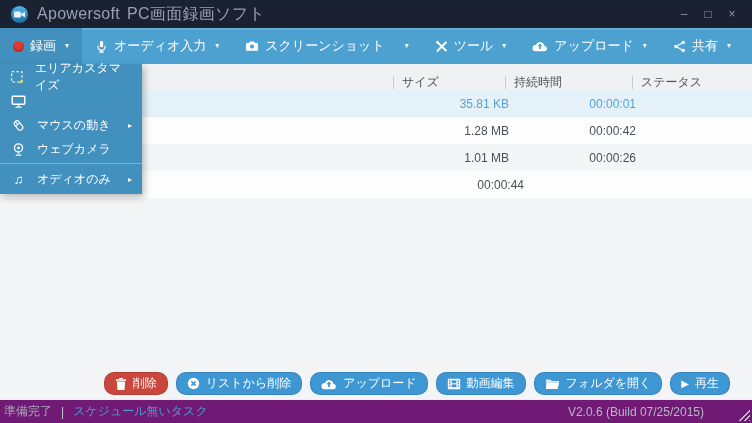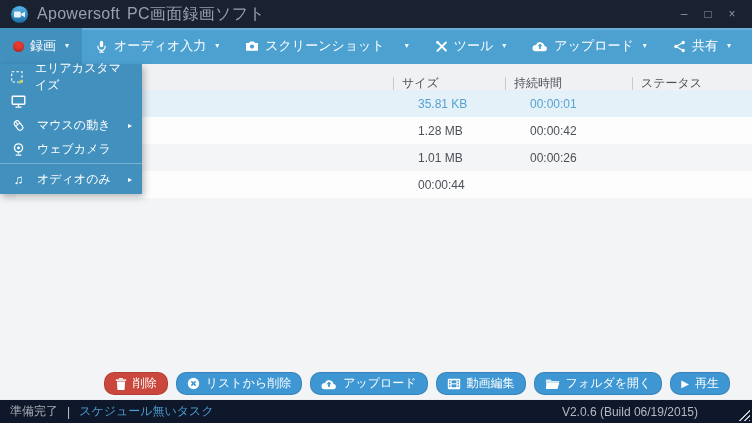--- a/index.html
+++ b/index.html
@@ -30,28 +30,28 @@
   .dropdown{position:absolute;top:64px;left:0;width:142px;background:#4190be;
             padding:1px 0 3px;box-shadow:2px 3px 7px rgba(0,0,0,.28);z-index:20;}
   .dd-item{height:24px;display:flex;align-items:center;padding:0 10px;color:#fff;font-size:12px;cursor:default;}
   .dd-icon{width:17px;height:16px;display:flex;align-items:center;justify-content:center;margin-right:10px;}
   .dd-note{font-size:13px;line-height:1;}
   .dd-sub{margin-left:auto;font-size:8px;}
   .dd-sep{height:1px;background:rgba(255,255,255,.3);margin:2px 0 3px;}
 
   
   .list-header{position:absolute;top:64px;left:0;right:0;height:40px;background:#f0f1f3;
-               border-bottom:1px solid #0ea5e9;display:flex;box-sizing:border-box;z-index:1;}
+               border-bottom:4px solid #0ea5e9;display:flex;box-sizing:border-box;z-index:1;}
   .th{display:flex;align-items:center;font-size:12px;color:#4c5157;box-sizing:border-box;}
   .th.sep::before{content:'';width:1px;height:13px;background:#c6cbd1;margin-right:8px;}
   .col-name{width:393px;padding-left:9px;}
   .col-size{width:112px;}
   .col-duration{width:127px;}
   .col-status{flex:1;}
-  .list-rows{position:absolute;top:90px;left:16px;right:0;z-index:1;}
+  .list-rows{position:absolute;top:90px;left:4px;right:0;z-index:1;text-align:right;}
   .row{display:flex;height:27px;align-items:center;font-size:12px;color:#4b5056;background:#fdfdfe;cursor:default;}
   .row.alt{background:#f4f5f7;}
   .row.selected{background:#e4f1f9;color:#55a3d1;}
   .cell{box-sizing:border-box;}
   .cell.c-name{width:393px;padding-left:9px;}
   .cell.c-size{width:112px;padding-left:9px;}
   .cell.c-duration{width:127px;padding-left:9px;}
   .cell.c-status{flex:1;padding-left:9px;}
 
   
@@ -60,21 +60,21 @@
        color:#fff;background:#3e97d3;border:1px solid rgba(0,0,0,.12);border-radius:10px;
        box-sizing:border-box;cursor:pointer;white-space:nowrap;}
   .btn.danger{background:#c9473d;}
   .btn svg{display:block;}
   .play-glyph{font-size:10px;line-height:1;}
   .menubar .up-arrow{fill:#4ca1d1;}
   .btn .up-arrow{fill:#3e97d3;}
 
   
   .statusbar{position:absolute;left:0;right:0;bottom:0;height:24px;display:flex;align-items:center;
-             padding:0 10px;font-size:12px;color:#a8adb4;box-sizing:border-box;background:#0f172a;
+             padding:0 4px;font-size:12px;color:#a8adb4;box-sizing:border-box;background:#701a75;
              border-top:1px solid #eceeef;z-index:2;}
   .status-sep{margin:0 9px;color:#c4c8cd;}
   .status-link{color:#4a9fd0;cursor:pointer;}
   .version{margin-left:auto;margin-right:44px;color:#b4bac1;}
   .resize-grip{position:absolute;right:2px;bottom:2px;width:12px;height:12px;
                background:repeating-linear-gradient(135deg,transparent 0 2px,#c4c9ce 2px 3.5px);
                clip-path:polygon(100% 0,100% 100%,0 100%);z-index:3;cursor:nwse-resize;}
 </style>
 </head>
 <body>
@@ -316,17 +316,17 @@
     <button class="btn">
       <span class="play-glyph">▶</span>
       <span>再生</span>
     </button>
   </div>
 
   <div class="statusbar">
     <span>準備完了</span>
     <span class="status-sep">|</span>
     <span class="status-link">スケジュール無いタスク</span>
-    <span class="version">V2.0.6 (Build 06/19/2015)</span>
+    <span class="version">V2.0.6 (Build 07/25/2015)</span>
   </div>
   <div class="resize-grip"></div>
 
 </div>
 
 </body></html>

